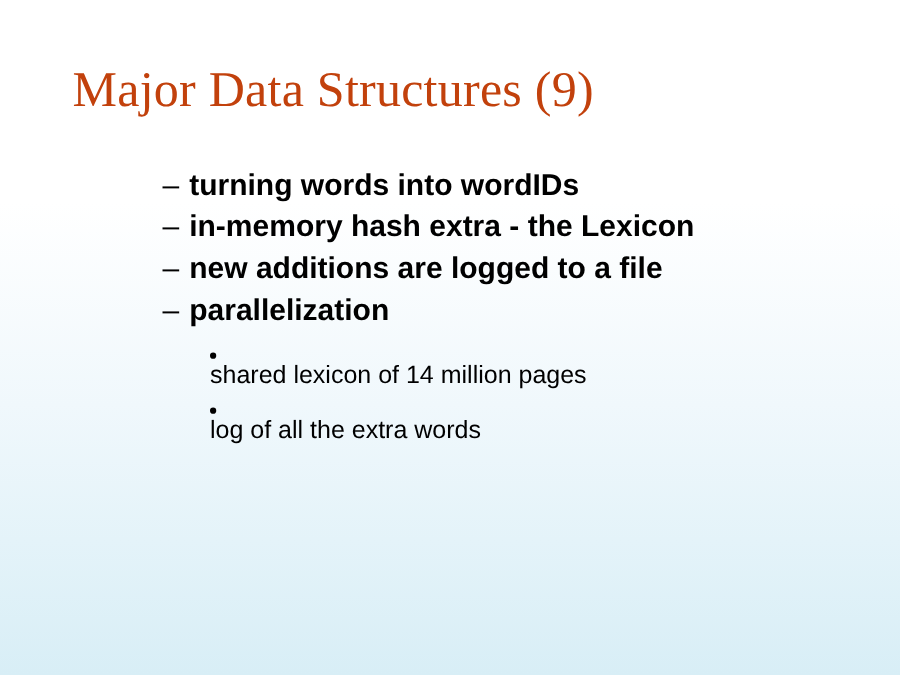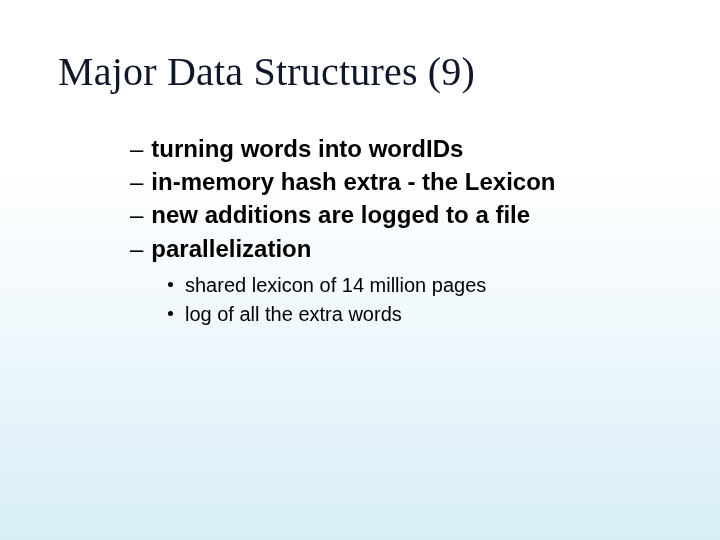--- a/index.html
+++ b/index.html
@@ -16,21 +16,21 @@
       overflow: hidden;
       position: relative;
     }
     .slide {
       padding: 48px 50px 0 58px;
     }
     .title {
       font-family: "Times New Roman", Times, serif;
       font-size: 40px;
       font-weight: normal;
-      color: #0f172a;
+      color: #c2410c;
       margin-bottom: 38px;
       letter-spacing: 0.2px;
     }
     .bullet-l1 {
       display: flex;
       align-items: flex-start;
       margin-bottom: 14px;
       padding-left: 14px;
     }
     .bullet-l1 .dot {
@@ -64,20 +64,21 @@
       font-weight: bold;
     }
     .sub-group {
       margin-top: 8px;
     }
     .bullet-l3 {
       display: flex;
       align-items: flex-start;
       padding-left: 110px;
       margin-bottom: 2px;
+      flex-direction: column;
     }
     .bullet-l3 .dot3 {
       width: 5px;
       height: 5px;
       background: #000;
       border-radius: 50%;
       margin-top: 10px;
       margin-right: 12px;
       flex-shrink: 0;
     }

